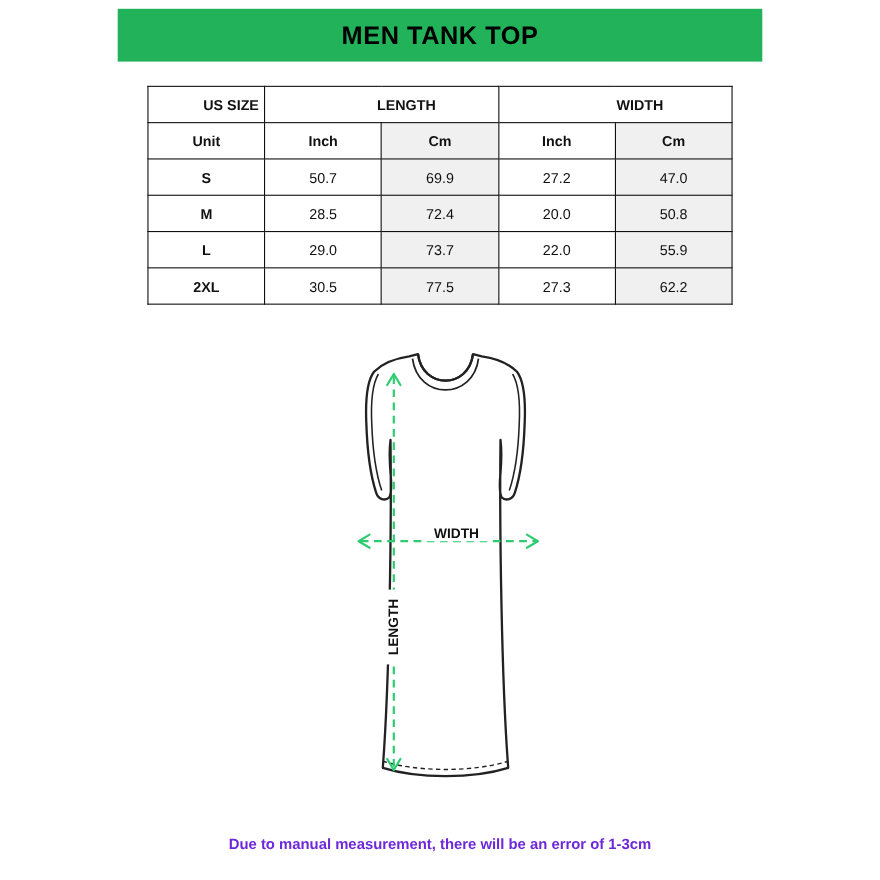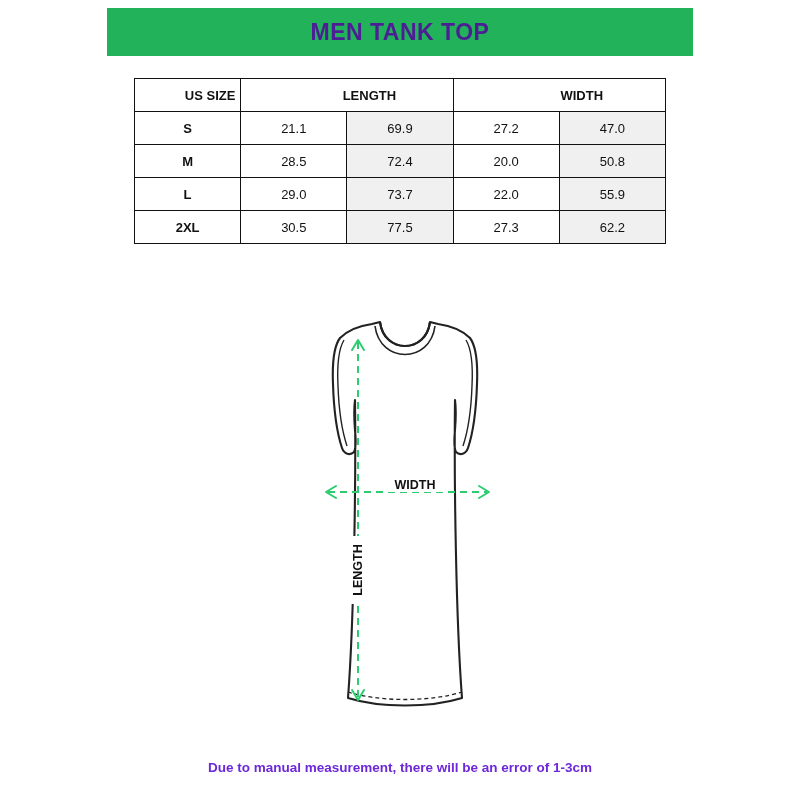--- a/index.html
+++ b/index.html
@@ -95,41 +95,48 @@
     text-align: center;
     color: #e8342a;
     font-size: 13.5px;
     font-weight: bold;
   }
 </style>
 </head>
 <body>
 
 <div class="header-bar" style="background: rgb(34, 178, 90);">
-  <span class="header-title" style="color: #4c1d95;">MEN TANK TOP</span>
+  <span class="header-title" style="color: #000000;">MEN TANK TOP</span>
 </div>
 
 <table class="size-table">
   <colgroup>
     <col class="col-size">
       <col class="col-cell">
       <col class="col-cell">
       <col class="col-cell">
       <col class="col-cell">
   </colgroup>
   <tbody>
     <tr class="hdr-row">
       <th>US SIZE</th>
       <th colspan="2">LENGTH</th>
       <th colspan="2">WIDTH</th>
     </tr>
+    <tr class="unit-row">
+      <td>Unit</td>
+      <td>Inch</td>
+      <td class="shade">Cm</td>
+      <td>Inch</td>
+      <td class="shade">Cm</td>
+    </tr>
 
     <tr class="data-row">
       <td class="rowlabel">S</td>
-      <td>21.1</td>
+      <td>50.7</td>
       <td class="shade">69.9</td>
       <td>27.2</td>
       <td class="shade">47.0</td>
     </tr>
     <tr class="data-row">
       <td class="rowlabel">M</td>
       <td>28.5</td>
       <td class="shade">72.4</td>
       <td>20.0</td>
       <td class="shade">50.8</td>

